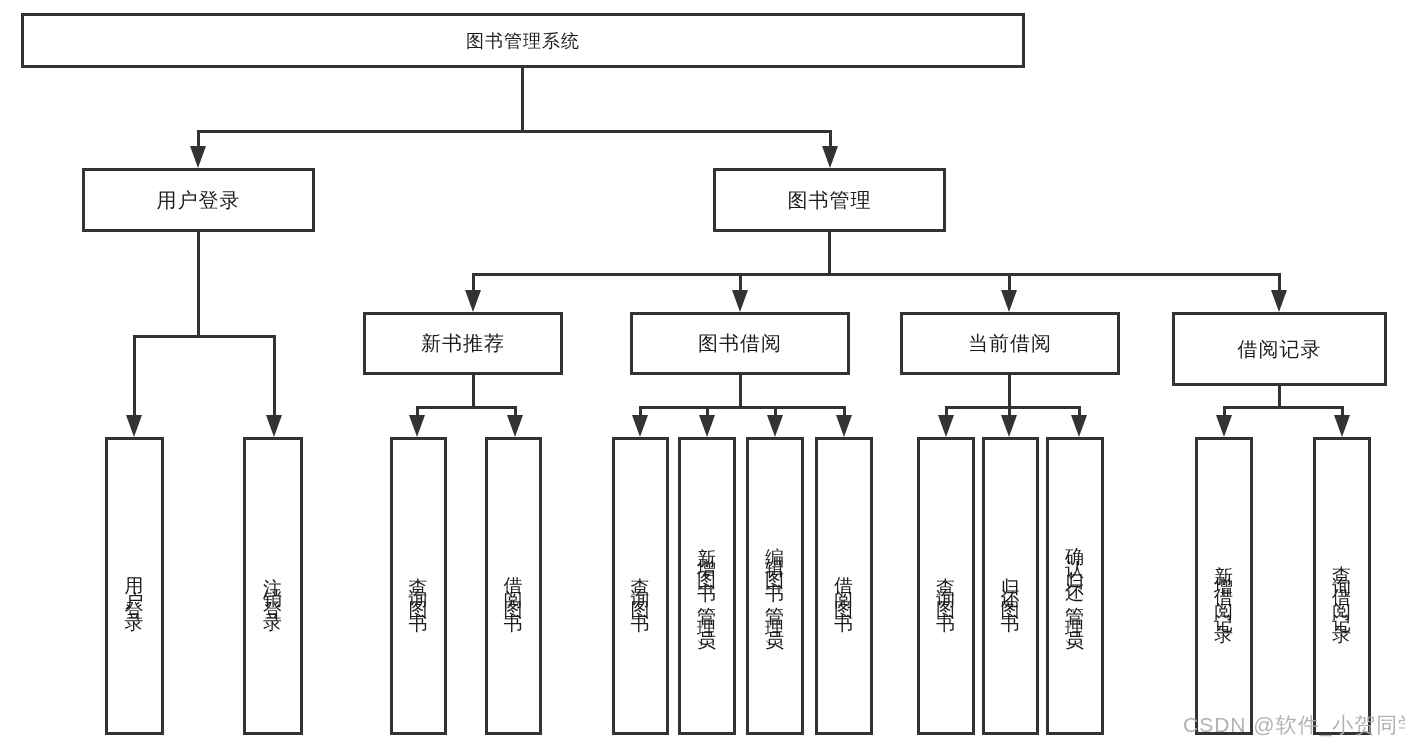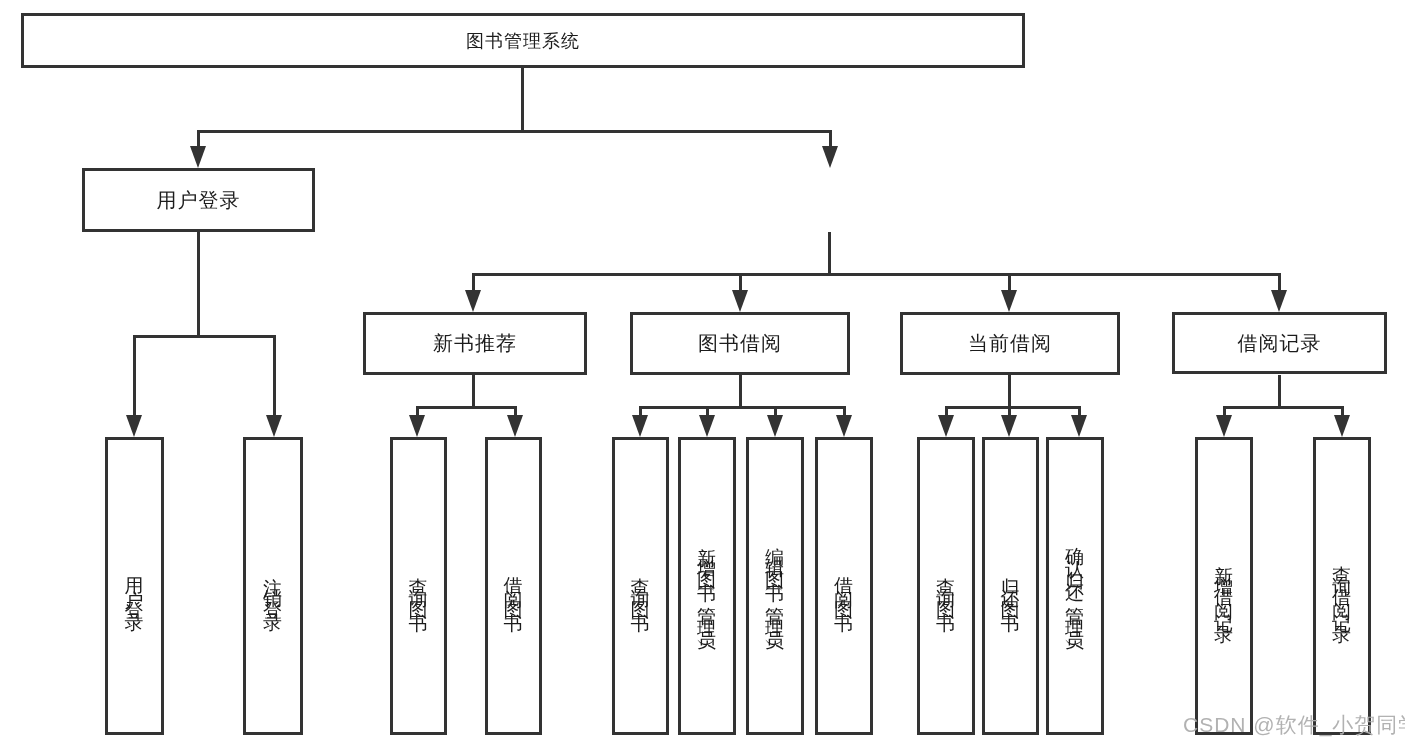--- a/index.html
+++ b/index.html
@@ -69,43 +69,44 @@
   <div class="box lvl1" style="left:21px; top:13px; width:1004px; height:55px;">图书管理系统</div>
 
   <div class="vline" style="left:521px; top:68px; height:62px;"></div>
   <div class="hline" style="left:197px; top:130px; width:635px;"></div>
   <div class="vline" style="left:197px; top:130px; height:18px;"></div>
   <div class="arrow" style="left:198px; top:146px;"></div>
   <div class="vline" style="left:829px; top:130px; height:18px;"></div>
   <div class="arrow" style="left:830px; top:146px;"></div>
 
   <div class="box lvl2" style="left:82px; top:168px; width:233px; height:64px;">用户登录</div>
+  <div class="box lvl2" style="left:713px; top:168px; width:233px; height:64px;">图书管理</div>
 
   <div class="vline" style="left:197px; top:232px; height:103px;"></div>
   <div class="hline" style="left:133px; top:335px; width:143px;"></div>
   <div class="vline" style="left:133px; top:335px; height:82px;"></div>
   <div class="arrow" style="left:134px; top:415px;"></div>
   <div class="vline" style="left:273px; top:335px; height:82px;"></div>
   <div class="arrow" style="left:274px; top:415px;"></div>
 
   <div class="vline" style="left:828px; top:232px; height:41px;"></div>
   <div class="hline" style="left:472px; top:273px; width:809px;"></div>
   <div class="vline" style="left:472px; top:273px; height:18px;"></div>
   <div class="arrow" style="left:473px; top:290px;"></div>
   <div class="vline" style="left:739px; top:273px; height:18px;"></div>
   <div class="arrow" style="left:740px; top:290px;"></div>
   <div class="vline" style="left:1008px; top:273px; height:18px;"></div>
   <div class="arrow" style="left:1009px; top:290px;"></div>
   <div class="vline" style="left:1278px; top:273px; height:18px;"></div>
   <div class="arrow" style="left:1279px; top:290px;"></div>
 
-  <div class="box lvl3" style="left:363px; top:312px; width:224px; height:63px;">新书推荐</div>
+  <div class="box lvl3" style="left:363px; top:312px; width:200px; height:63px;">新书推荐</div>
   <div class="box lvl3" style="left:900px; top:312px; width:220px; height:63px;">当前借阅</div>
   <div class="box lvl3" style="left:630px; top:312px; width:220px; height:63px;">图书借阅</div>
-  <div class="box lvl3" style="left:1172px; top:312px; width:215px; height:62px;">借阅记录</div>
+  <div class="box lvl3" style="left:1172px; top:312px; width:215px; height:74px;">借阅记录</div>
 
   <div class="vline" style="left:472px; top:375px; height:31px;"></div>
   <div class="hline" style="left:416px; top:406px; width:101px;"></div>
   <div class="vline" style="left:416px; top:406px; height:11px;"></div>
   <div class="arrow" style="left:417px; top:415px;"></div>
   <div class="vline" style="left:514px; top:406px; height:11px;"></div>
   <div class="arrow" style="left:515px; top:415px;"></div>
 
   <div class="vline" style="left:739px; top:375px; height:31px;"></div>
   <div class="hline" style="left:639px; top:406px; width:207px;"></div>

